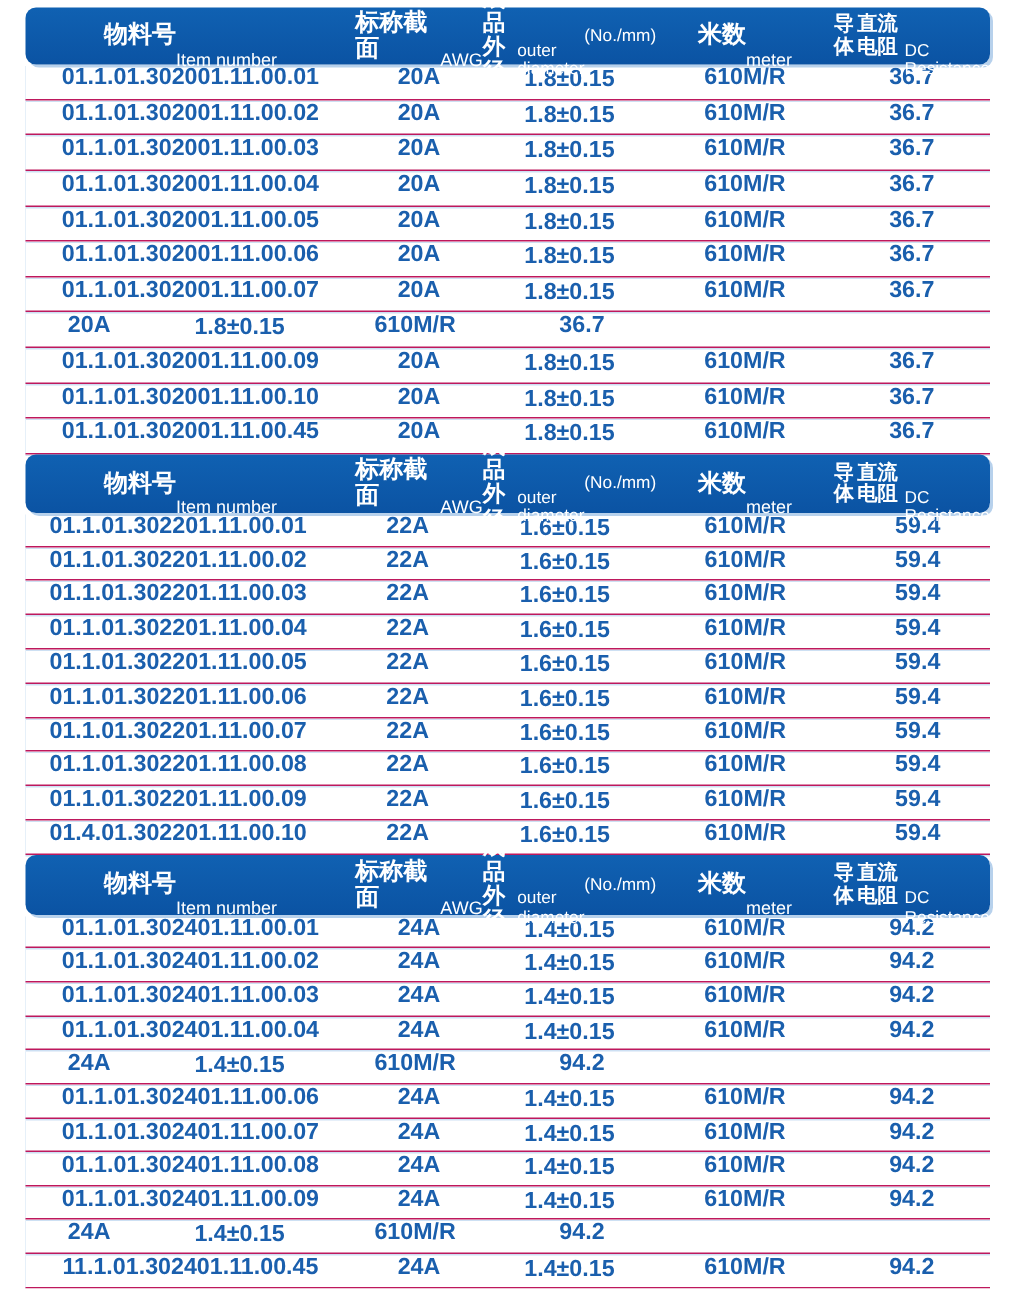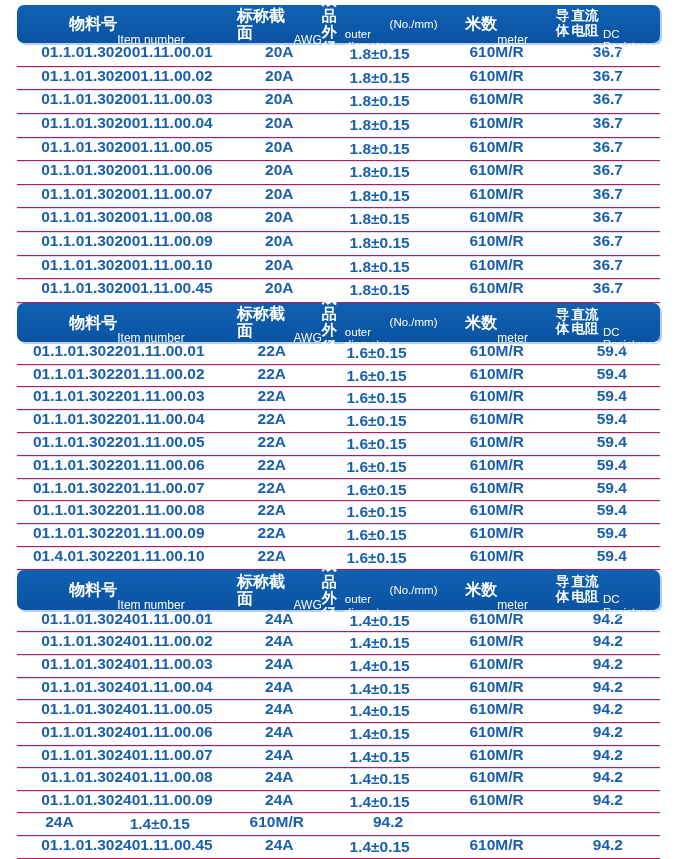--- a/index.html
+++ b/index.html
@@ -147,21 +147,20 @@
           <div class="cell dc w-dc">36.7</div>
         </div>
         <div class="row">
           <div class="cell item w-item">01.1.01.302001.11.00.07</div>
           <div class="cell awg w-awg">20A</div>
           <div class="cell od w-od">1.8±0.15</div>
           <div class="cell meter w-meter">610M/R</div>
           <div class="cell dc w-dc">36.7</div>
         </div>
         <div class="row">
-          <div class="cell item w-item">01.1.01.302001.11.00.08</div>
           <div class="cell awg w-awg">20A</div>
           <div class="cell od w-od">1.8±0.15</div>
           <div class="cell meter w-meter">610M/R</div>
           <div class="cell dc w-dc">36.7</div>
         </div>
         <div class="row">
           <div class="cell item w-item">01.1.01.302001.11.00.09</div>
           <div class="cell awg w-awg">20A</div>
           <div class="cell od w-od">1.8±0.15</div>
           <div class="cell meter w-meter">610M/R</div>
@@ -331,21 +330,20 @@
           <div class="cell dc w-dc">94.2</div>
         </div>
         <div class="row">
           <div class="cell item w-item">01.1.01.302401.11.00.04</div>
           <div class="cell awg w-awg">24A</div>
           <div class="cell od w-od">1.4±0.15</div>
           <div class="cell meter w-meter">610M/R</div>
           <div class="cell dc w-dc">94.2</div>
         </div>
         <div class="row">
-          <div class="cell item w-item">01.1.01.302401.11.00.05</div>
           <div class="cell awg w-awg">24A</div>
           <div class="cell od w-od">1.4±0.15</div>
           <div class="cell meter w-meter">610M/R</div>
           <div class="cell dc w-dc">94.2</div>
         </div>
         <div class="row">
           <div class="cell item w-item">01.1.01.302401.11.00.06</div>
           <div class="cell awg w-awg">24A</div>
           <div class="cell od w-od">1.4±0.15</div>
           <div class="cell meter w-meter">610M/R</div>
@@ -372,21 +370,21 @@
           <div class="cell meter w-meter">610M/R</div>
           <div class="cell dc w-dc">94.2</div>
         </div>
         <div class="row">
           <div class="cell awg w-awg">24A</div>
           <div class="cell od w-od">1.4±0.15</div>
           <div class="cell meter w-meter">610M/R</div>
           <div class="cell dc w-dc">94.2</div>
         </div>
         <div class="row">
-          <div class="cell item w-item">01.1.01.302401.11.00.45</div>
+          <div class="cell item w-item">11.1.01.302401.11.00.45</div>
           <div class="cell awg w-awg">24A</div>
           <div class="cell od w-od">1.4±0.15</div>
           <div class="cell meter w-meter">610M/R</div>
           <div class="cell dc w-dc">94.2</div>
         </div>
       </div>
   </section>
 
 </div>
 

